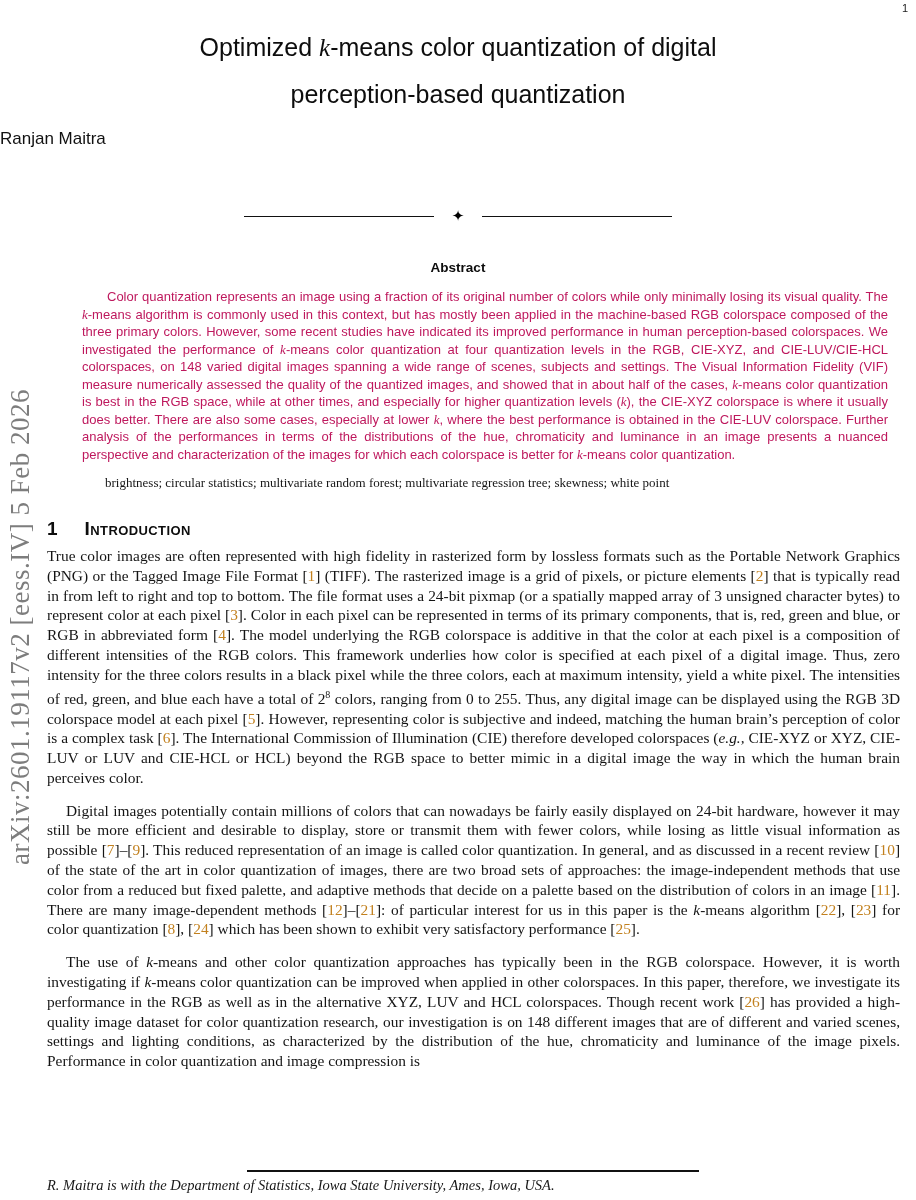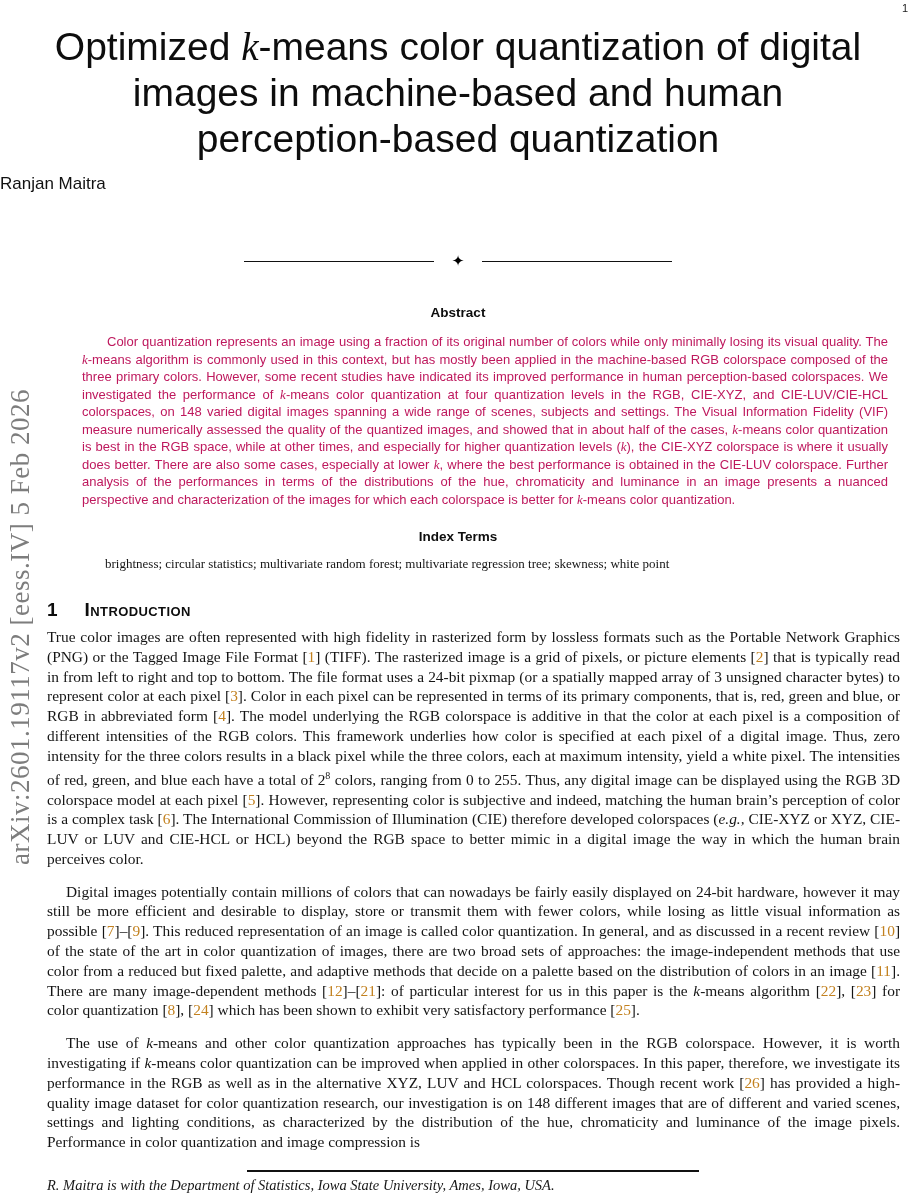--- a/index.html
+++ b/index.html
@@ -33,21 +33,21 @@
     font-family: "Liberation Serif", serif;
     font-size: 27px;
     letter-spacing: 0.5px;
     color: #7d7d7d;
     white-space: nowrap;
   }
   .title {
     margin: 24px 30px 0 30px;
     text-align: center;
     font-family: "Liberation Sans", sans-serif;
-    font-size: 39px;
+    font-size: 25px;
     line-height: 46px;
     color: #0d0d0d;
   }
   .author {
     margin-top: 12px;
     text-align: left;
     font-family: "Liberation Sans", sans-serif;
     font-size: 17px;
     color: #111;
   }
@@ -134,36 +134,34 @@
 <body>
 
 <div class="page">
 
   <div class="page-number">1</div>
 
   <div class="watermark">arXiv:2601.19117v2 [eess.IV] 5 Feb 2026</div>
 
   <div class="title">
     <div>Optimized <i class="mi">k</i>-means color quantization of digital</div>
-    <div>images in machine-based and human</div>
     <div>perception-based quantization</div>
   </div>
 
   <div class="author">Ranjan Maitra</div>
 
   <div class="separator">
     <div class="rule"></div>
     <div class="diamond">✦</div>
     <div class="rule"></div>
   </div>
 
   <div class="abstract-heading">Abstract</div>
   <div class="abstract-text">Color quantization represents an image using a fraction of its original number of colors while only minimally losing its visual quality. The <i class="mi">k</i>-means algorithm is commonly used in this context, but has mostly been applied in the machine-based RGB colorspace composed of the three primary colors. However, some recent studies have indicated its improved performance in human perception-based colorspaces. We investigated the performance of <i class="mi">k</i>-means color quantization at four quantization levels in the RGB, CIE-XYZ, and CIE-LUV/CIE-HCL colorspaces, on 148 varied digital images spanning a wide range of scenes, subjects and settings. The Visual Information Fidelity (VIF) measure numerically assessed the quality of the quantized images, and showed that in about half of the cases, <i class="mi">k</i>-means color quantization is best in the RGB space, while at other times, and especially for higher quantization levels (<i class="mi">k</i>), the CIE-XYZ colorspace is where it usually does better. There are also some cases, especially at lower <i class="mi">k</i>, where the best performance is obtained in the CIE-LUV colorspace. Further analysis of the performances in terms of the distributions of the hue, chromaticity and luminance in an image presents a nuanced perspective and characterization of the images for which each colorspace is better for <i class="mi">k</i>-means color quantization.</div>
 
-  <div class="index-heading">Index Terms</div>
   <div class="index-text">brightness; circular statistics; multivariate random forest; multivariate regression tree; skewness; white point</div>
 
   <div class="section-heading">
     <span class="sec-num">1</span>
     <span class="sec-title">Introduction</span>
   </div>
 
   <div class="body-text">
     <p>True color images are often represented with high fidelity in rasterized form by lossless formats such as the Portable Network Graphics (PNG) or the Tagged Image File Format [<span class="cite">1</span>] (TIFF). The rasterized image is a grid of pixels, or picture elements [<span class="cite">2</span>] that is typically read in from left to right and top to bottom. The file format uses a 24-bit pixmap (or a spatially mapped array of 3 unsigned character bytes) to represent color at each pixel [<span class="cite">3</span>]. Color in each pixel can be represented in terms of its primary components, that is, red, green and blue, or RGB in abbreviated form [<span class="cite">4</span>]. The model underlying the RGB colorspace is additive in that the color at each pixel is a composition of different intensities of the RGB colors. This framework underlies how color is specified at each pixel of a digital image. Thus, zero intensity for the three colors results in a black pixel while the three colors, each at maximum intensity, yield a white pixel. The intensities of red, green, and blue each have a total of 2<sup>8</sup> colors, ranging from 0 to 255. Thus, any digital image can be displayed using the RGB 3D colorspace model at each pixel [<span class="cite">5</span>]. However, representing color is subjective and indeed, matching the human brain’s perception of color is a complex task [<span class="cite">6</span>]. The International Commission of Illumination (CIE) therefore developed colorspaces (<i class="mi">e.g.,</i> CIE-XYZ or XYZ, CIE-LUV or LUV and CIE-HCL or HCL) beyond the RGB space to better mimic in a digital image the way in which the human brain perceives color.</p>
     <p>Digital images potentially contain millions of colors that can nowadays be fairly easily displayed on 24-bit hardware, however it may still be more efficient and desirable to display, store or transmit them with fewer colors, while losing as little visual information as possible [<span class="cite">7</span>]–[<span class="cite">9</span>]. This reduced representation of an image is called color quantization. In general, and as discussed in a recent review [<span class="cite">10</span>] of the state of the art in color quantization of images, there are two broad sets of approaches: the image-independent methods that use color from a reduced but fixed palette, and adaptive methods that decide on a palette based on the distribution of colors in an image [<span class="cite">11</span>]. There are many image-dependent methods [<span class="cite">12</span>]–[<span class="cite">21</span>]: of particular interest for us in this paper is the <i class="mi">k</i>-means algorithm [<span class="cite">22</span>], [<span class="cite">23</span>] for color quantization [<span class="cite">8</span>], [<span class="cite">24</span>] which has been shown to exhibit very satisfactory performance [<span class="cite">25</span>].</p>

